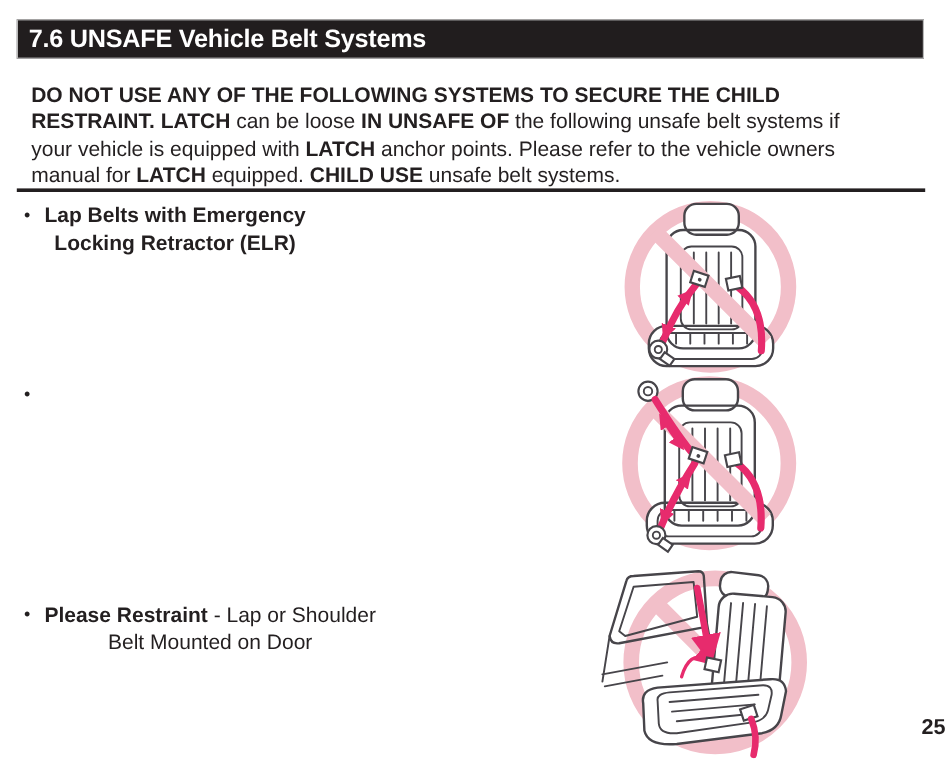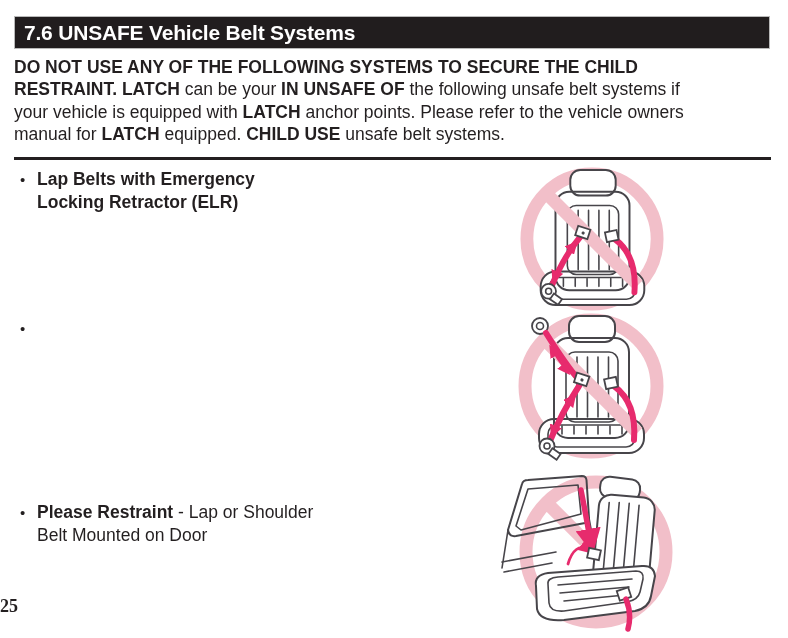--- a/index.html
+++ b/index.html
@@ -17,70 +17,70 @@
     border:1px solid #b9b9b9;
     box-sizing:border-box;
     display:flex;align-items:center;
   }
   .section-bar span{
     color:#ffffff;font-size:21px;font-weight:700;letter-spacing:-0.2px;
     padding-left:9px;white-space:nowrap;
   }
 
   .intro{
-    position:absolute;left:14px;top:56px;width:762px;margin:0;
+    position:absolute;left:14px;top:56px;width:762px;margin:12px;
     font-size:17.5px;line-height:22.4px;white-space:pre-line;
   }
   .b{font-weight:700;}
 
   .rule{
     position:absolute;left:14px;top:157px;width:757px;height:3px;
     background:var(--text,#231f20);border:none;margin:0;
   }
 
   .bullet{
     position:absolute;left:20px;width:360px;
     display:flex;align-items:flex-start;
     font-size:17.5px;line-height:23px;
   }
   .bullet .dot{width:17px;flex:0 0 17px;font-size:15px;line-height:23px;}
-  .bullet .bullet-text{white-space:pre-line;}
+  .bullet .bullet-text{white-space:pre-line;text-align:center;}
   #bullet-1{top:168px;}
   #bullet-2{top:317px;}
   #bullet-3{top:501px;}
 
   figure{margin:0;padding:0;position:absolute;}
   #fig-1{left:518px;top:165px;}
   #fig-2{left:502px;top:311px;}
   #fig-3{left:494px;top:470px;}
 
   .ring,.slash{stroke:var(--prohibition-ring,#f2bfc9);fill:none;}
   .art{stroke:var(--line-art,#47454a);fill:none;stroke-width:2;stroke-linecap:round;stroke-linejoin:round;}
   .art-fill{fill:#ffffff;stroke:none;}
   .art-thin{stroke:var(--line-art,#47454a);fill:none;stroke-width:1.6;stroke-linecap:round;stroke-linejoin:round;}
   .belt{stroke:var(--belt,#e72b6d);fill:none;stroke-linecap:round;}
   .buckle{fill:#ffffff;stroke:var(--line-art,#47454a);stroke-width:1.8;}
 
   .page-number{
-    position:absolute;left:0;right:0;top:596px;text-align:left;
-    font-family:Liberation Serif, serif;
+    position:absolute;left:0;right:0;top:596px;text-align:right;
+    font-family:Liberation Sans, sans-serif;
     font-size:18px;font-weight:700;
   }
 </style>
 </head>
 <body>
 
 <div class="page">
 
   <header class="section-bar">
     <span>7.6 UNSAFE Vehicle Belt Systems</span>
   </header>
 
   <p class="intro"><span class="b">DO NOT USE ANY OF THE FOLLOWING SYSTEMS TO SECURE THE CHILD
-RESTRAINT. LATCH</span><span> can be your </span><span class="b">IN UNSAFE OF</span><span> the following unsafe belt systems if
+RESTRAINT. LATCH</span><span> can be loose </span><span class="b">IN UNSAFE OF</span><span> the following unsafe belt systems if
 your vehicle is equipped with </span><span class="b">LATCH</span><span> anchor points. Please refer to the vehicle owners
 manual for </span><span class="b">LATCH</span><span> equipped. </span><span class="b">CHILD USE</span><span> unsafe belt systems.</span></p>
 
   <hr class="rule">
 
   <div class="bullet" id="bullet-1">
     <span class="dot">•</span>
     <span class="bullet-text"><span class="b">Lap Belts with Emergency
 Locking Retractor (ELR)
 </span></span>

